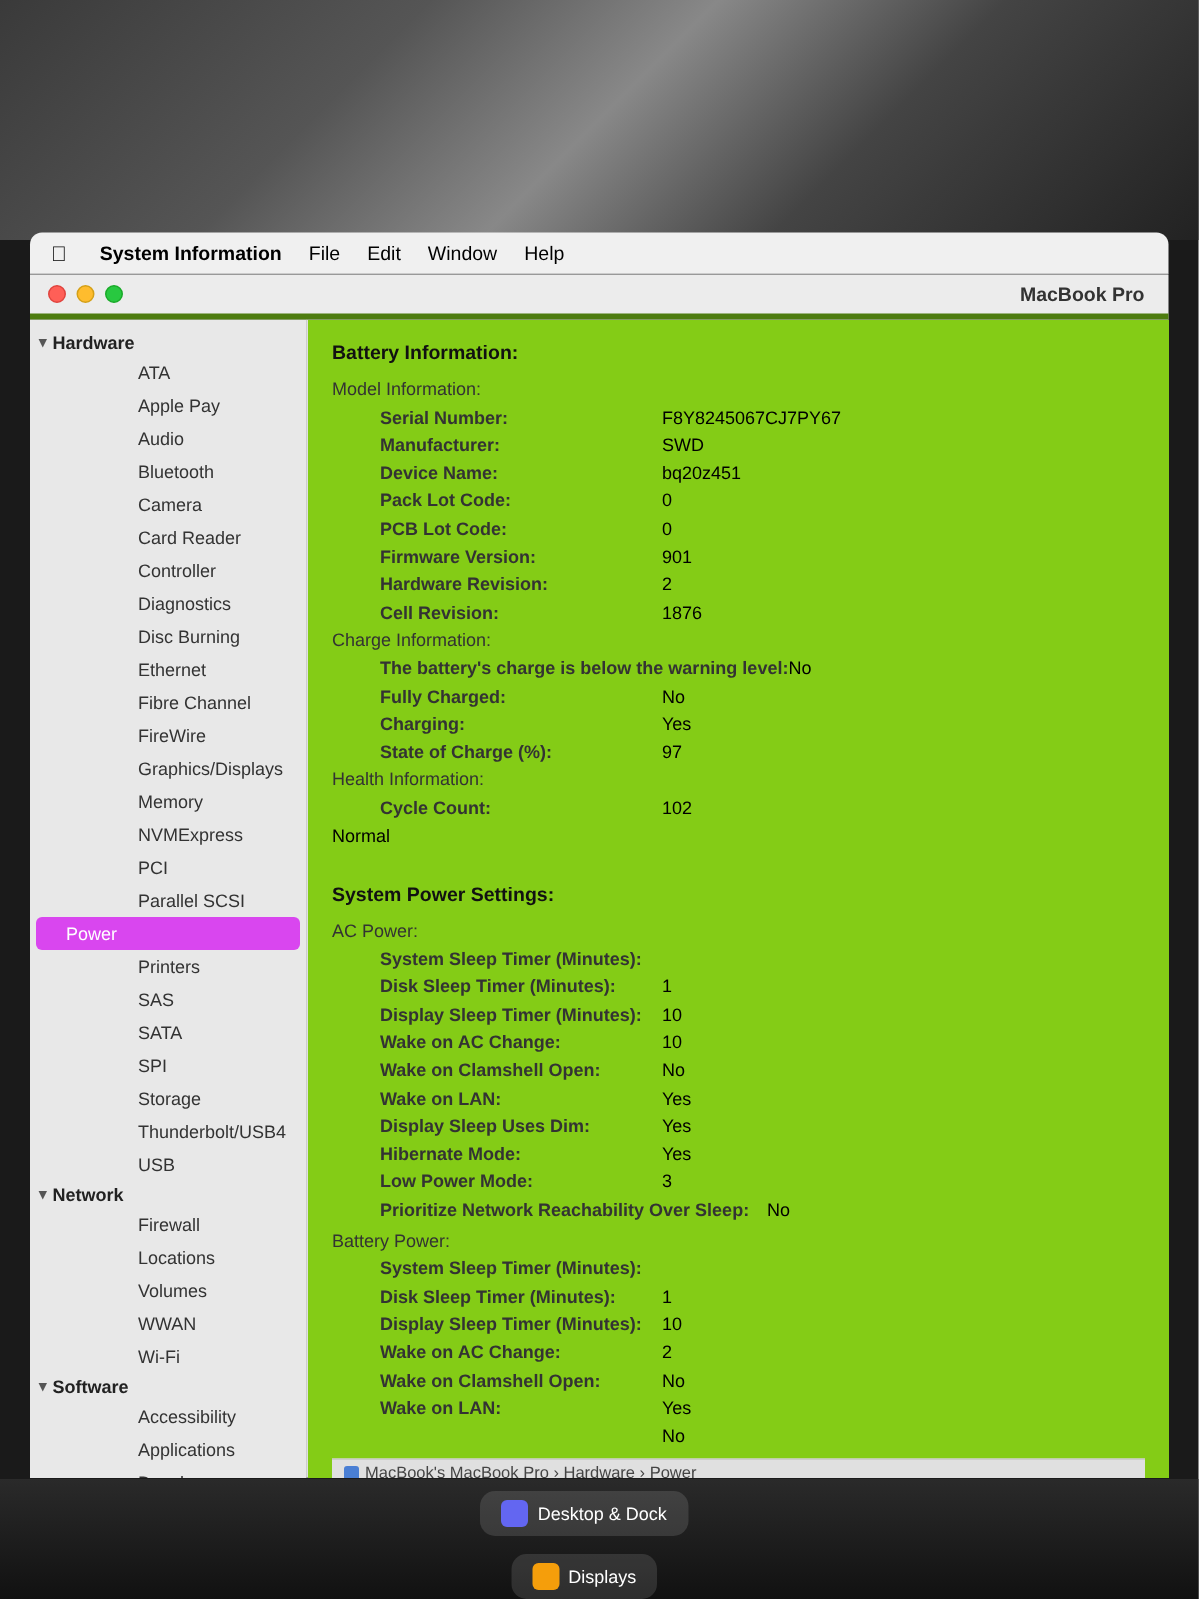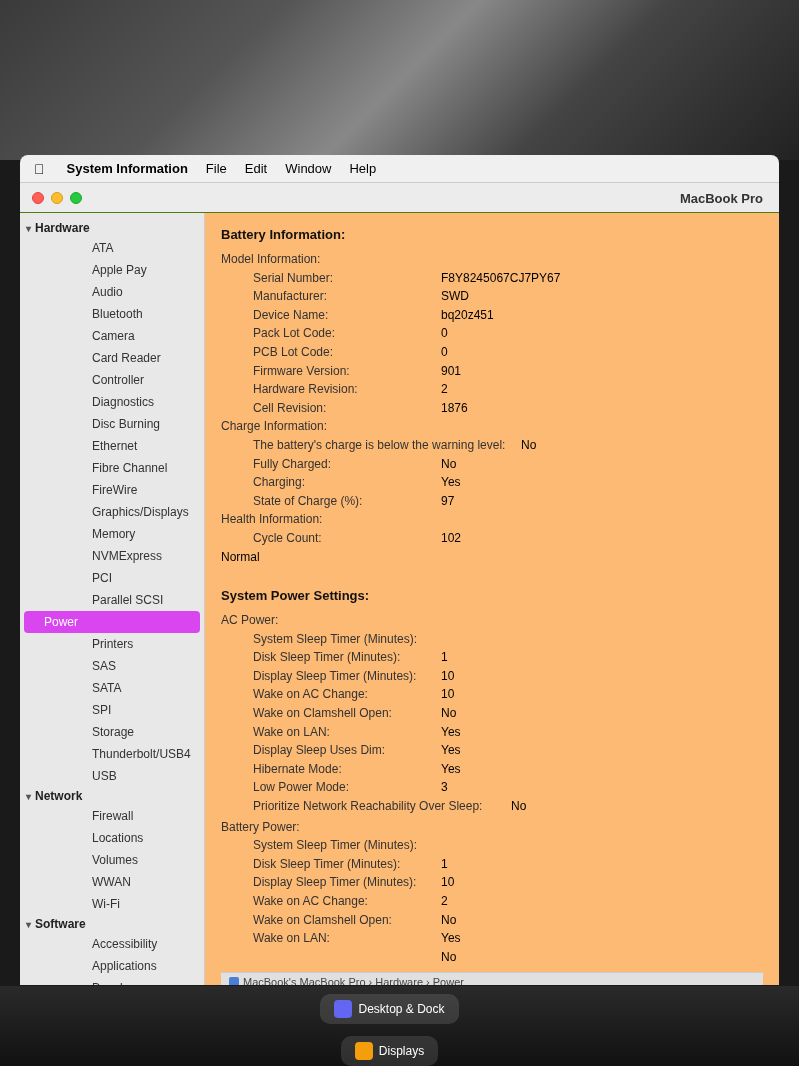--- a/index.html
+++ b/index.html
@@ -56,21 +56,21 @@
       font-weight: 600;
     }
 
     
     .window-chrome {
       background: #ececec;
       height: 30px;
       display: flex;
       align-items: center;
       padding: 0 12px;
-      border-bottom: 1px solid #4d7c0f;
+      border-bottom: 4px solid #4d7c0f;
       position: relative;
     }
 
     .traffic-lights {
       display: flex;
       gap: 7px;
       align-items: center;
     }
 
     .tl {
@@ -147,21 +147,21 @@
       padding: 2px 4px 2px 20px;
     }
 
     
     .main-content {
       flex: 1;
       padding: 14px 16px;
       overflow-y: auto;
       font-size: 12px;
       color: #111;
-      background: #fdba74;
+      background: #84cc16;
     }
 
     .section-title {
       font-weight: 700;
       font-size: 13px;
       margin-bottom: 8px;
     }
 
     .info-block {
       margin-bottom: 6px;
@@ -169,21 +169,21 @@
 
     .info-row {
       display: flex;
       line-height: 1.55;
     }
 
     .info-label {
       min-width: 220px;
       color: #333;
     }
-    .info-label.indent2 { padding-left: 32px; }
+    .info-label.indent2 { padding-left: 32px; font-weight: bold; }
 
     .info-value {
       color: #000;
       font-weight: 400;
     }
 
     .breadcrumb-bar {
       background: #e0e0e0;
       border-top: 1px solid #ccc;
       padding: 3px 8px;

